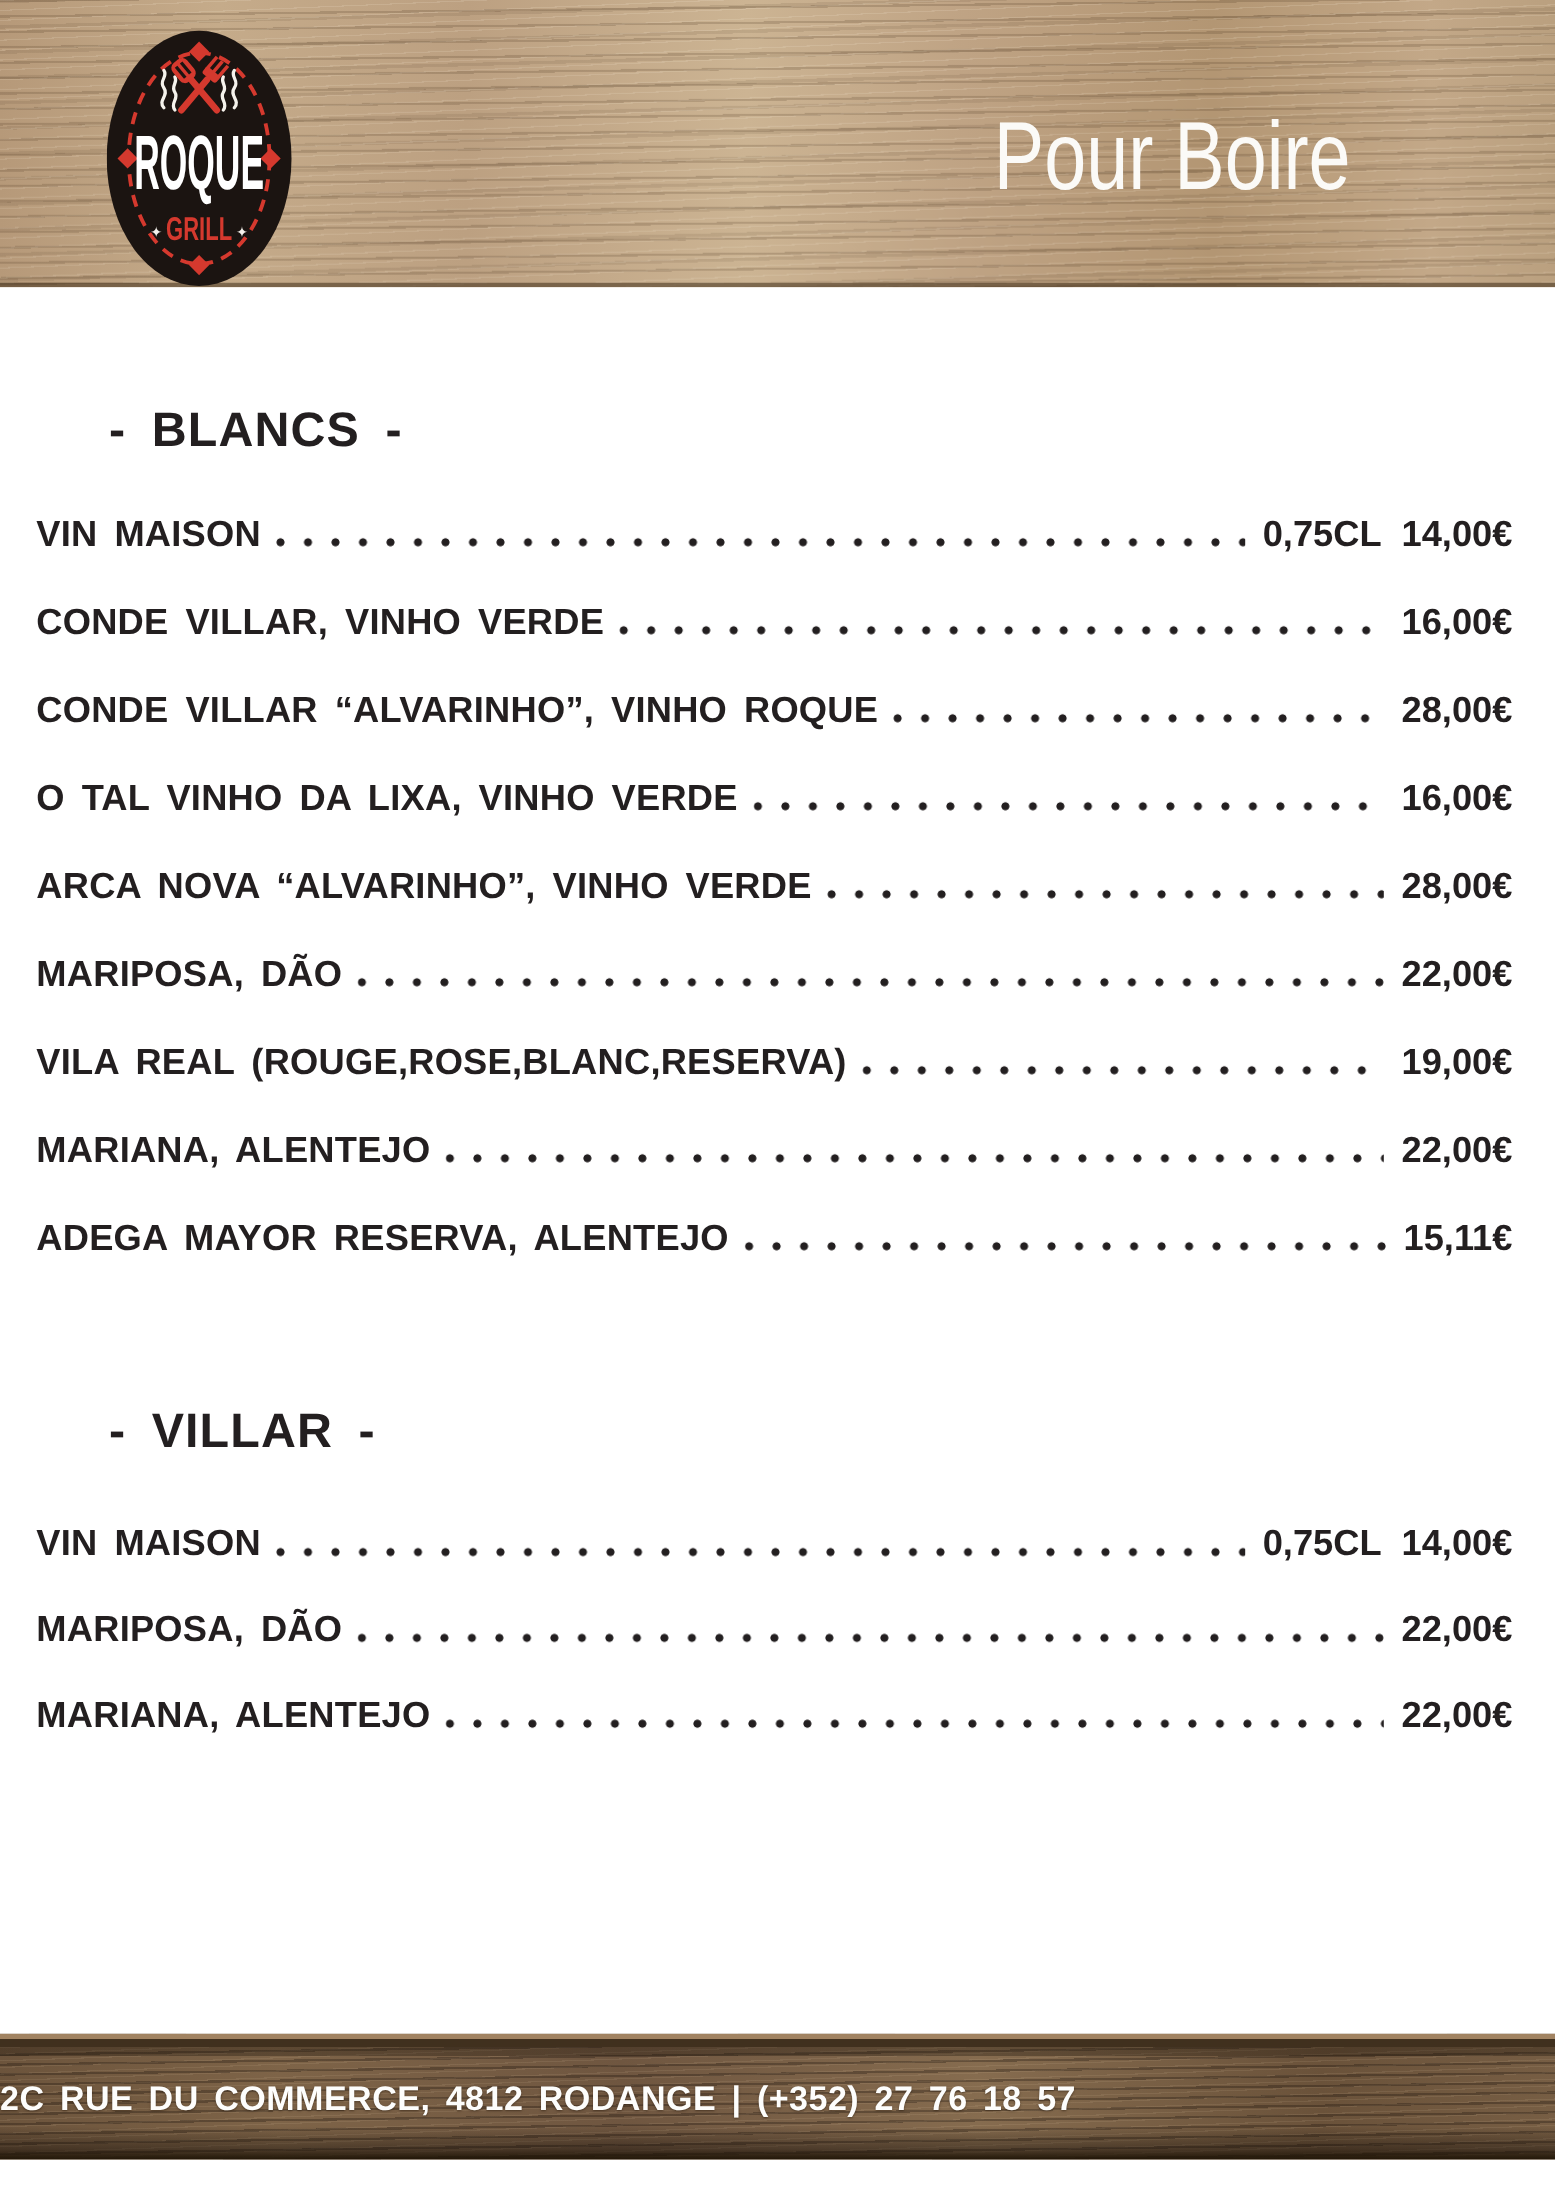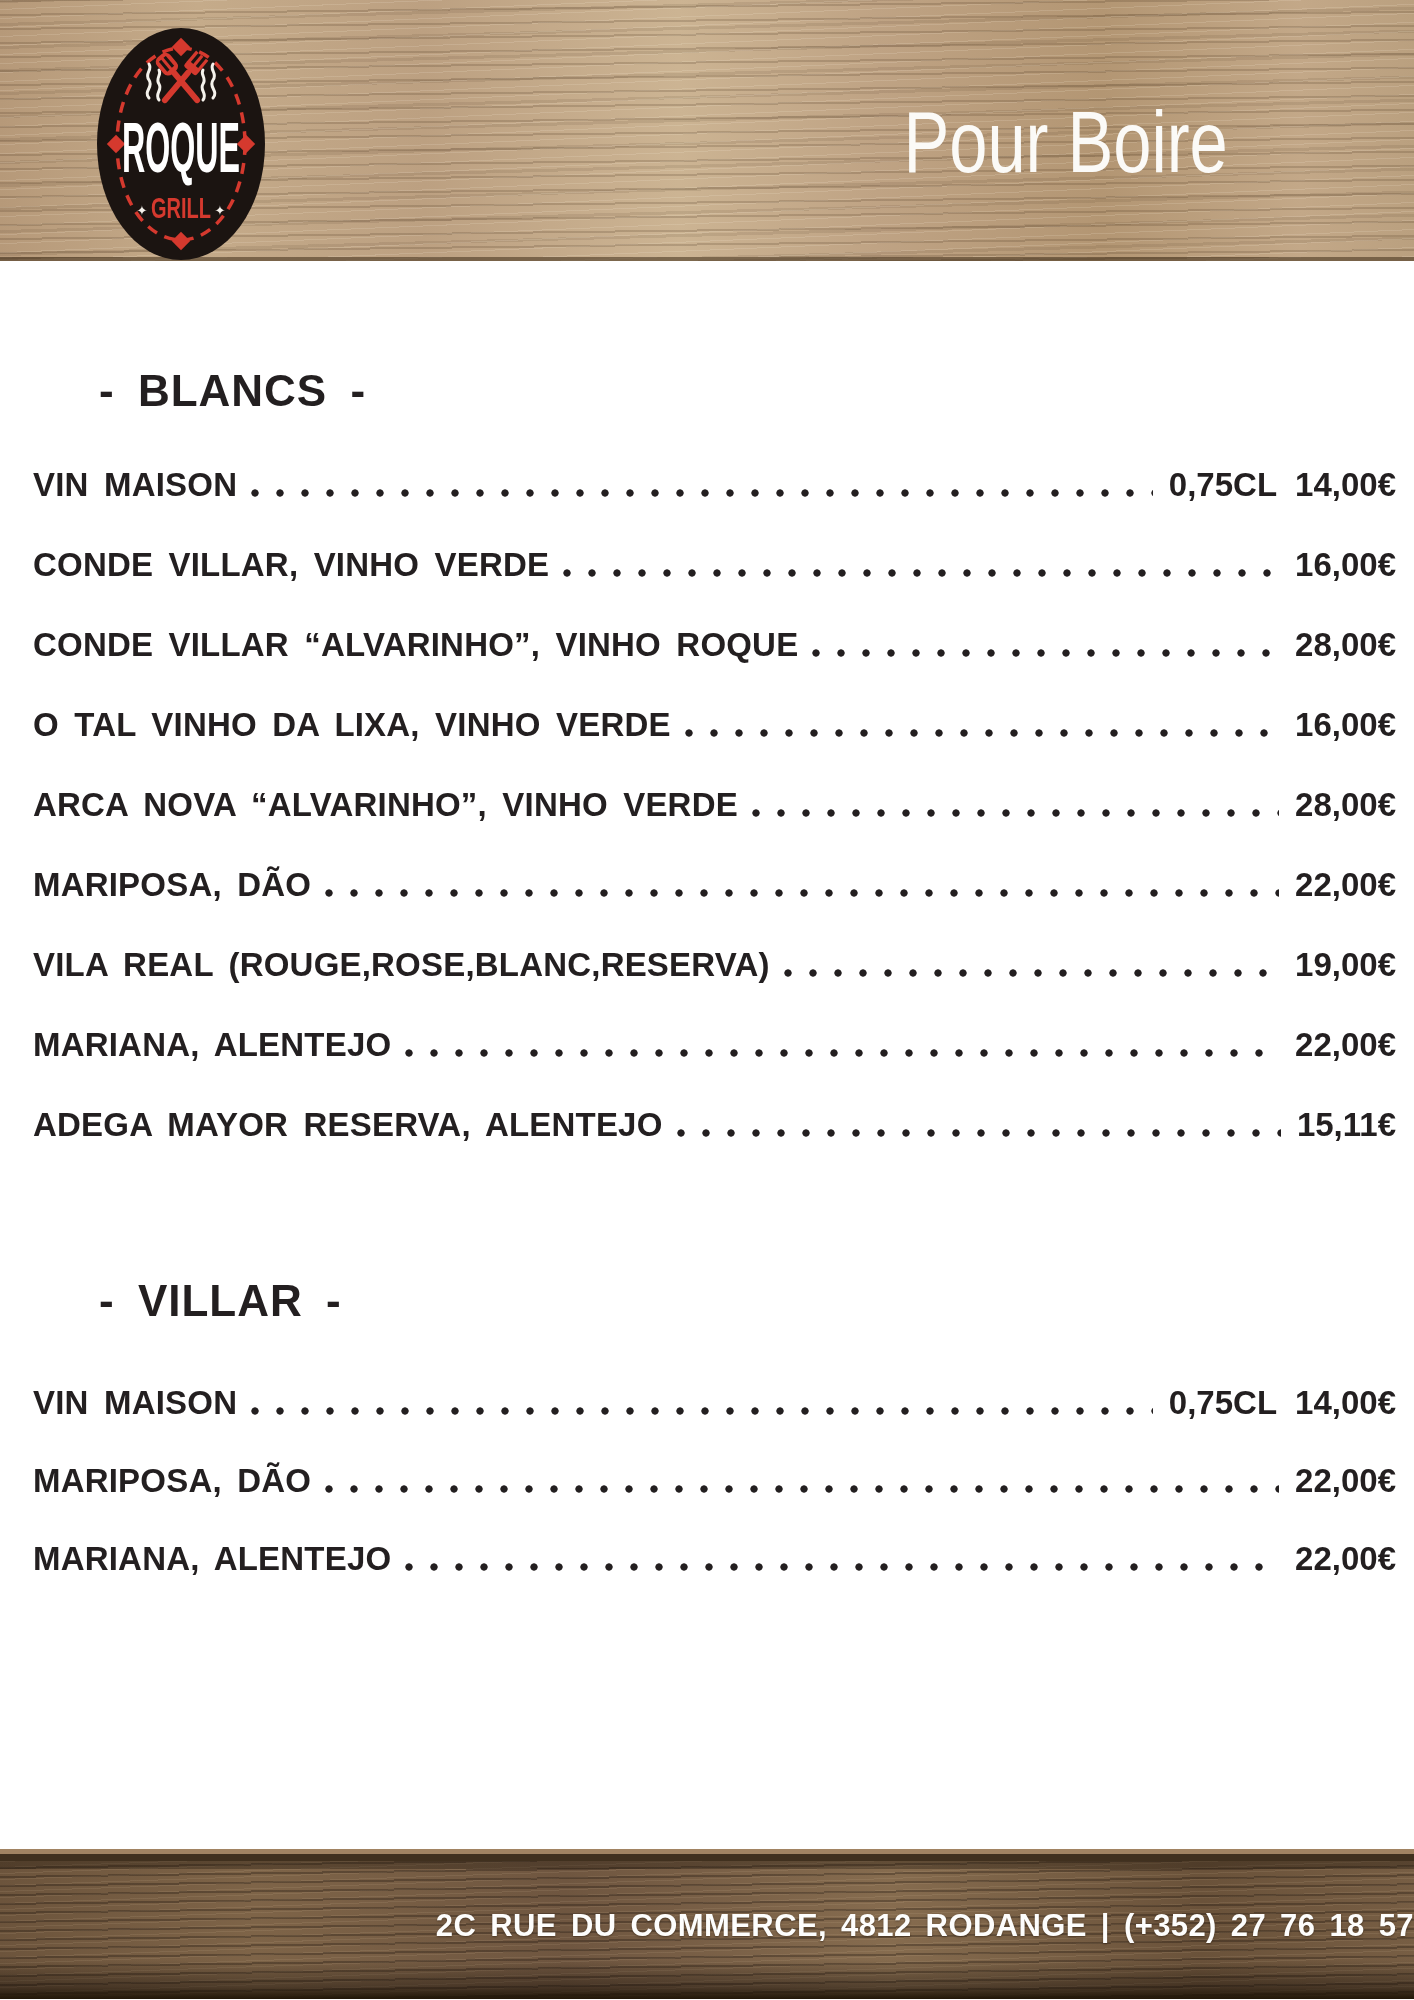--- a/index.html
+++ b/index.html
@@ -32,21 +32,21 @@
     font-size:88px; line-height:1; font-weight:400;
     color:#fbfaf7; letter-spacing:0;
     transform:scaleX(0.78); transform-origin:100% 0;
     white-space:nowrap;
   }
 
   
   .menu {
     flex:0 0 auto;
     height:1588px;
-    padding:0 18px 0 33px;
+    padding:0 39px 0 33px;
     color:#231f20;
   }
   .section-title {
     font-size:44px; font-weight:700; line-height:44px;
     letter-spacing:1px; word-spacing:10px;
     margin-left:66px; color:#231f20;
   }
   .menu-section:nth-child(1) { padding-top:108px; }
   .menu-section:nth-child(1) .item-list { margin-top:54px; }
   .menu-section:nth-child(2) { padding-top:92px; }
@@ -67,22 +67,22 @@
     background-size:25px 8px;
     background-repeat:repeat-x;
   }
   .price-group { display:inline-flex; align-items:flex-end; }
   .volume { margin-right:18px; }
 
   
   .wood-footer {
     position:relative;
     flex:0 0 auto;
-    height:150px;
-    display:flex; align-items:center; justify-content:flex-end;
+    height:114px;
+    display:flex; align-items:center; justify-content:flex-start;
     padding-top:4px;
     background-color:#715840;
     background-image:
       linear-gradient(180deg,#a18362 0 5px,#40301e 5px 12px,rgba(30,20,10,0.35) 12px 20px,rgba(0,0,0,0) 20px,rgba(0,0,0,0) 74%,rgba(20,12,6,0.45) 92%,#221708 100%),
       repeating-linear-gradient(179.2deg, rgba(15,8,4,0.28) 0 2px, rgba(0,0,0,0) 2px 9px),
       repeating-linear-gradient(178deg, rgba(230,205,170,0.10) 0 1px, rgba(0,0,0,0) 1px 6px),
       linear-gradient(90deg,#6c543c,#7e6448 18%,#6f5640 40%,#866c4f 63%,#6a523a 85%,#775e44 100%);
   }
   .footer-address {
     font-size:31px; font-weight:700; color:#fdfdfc;

